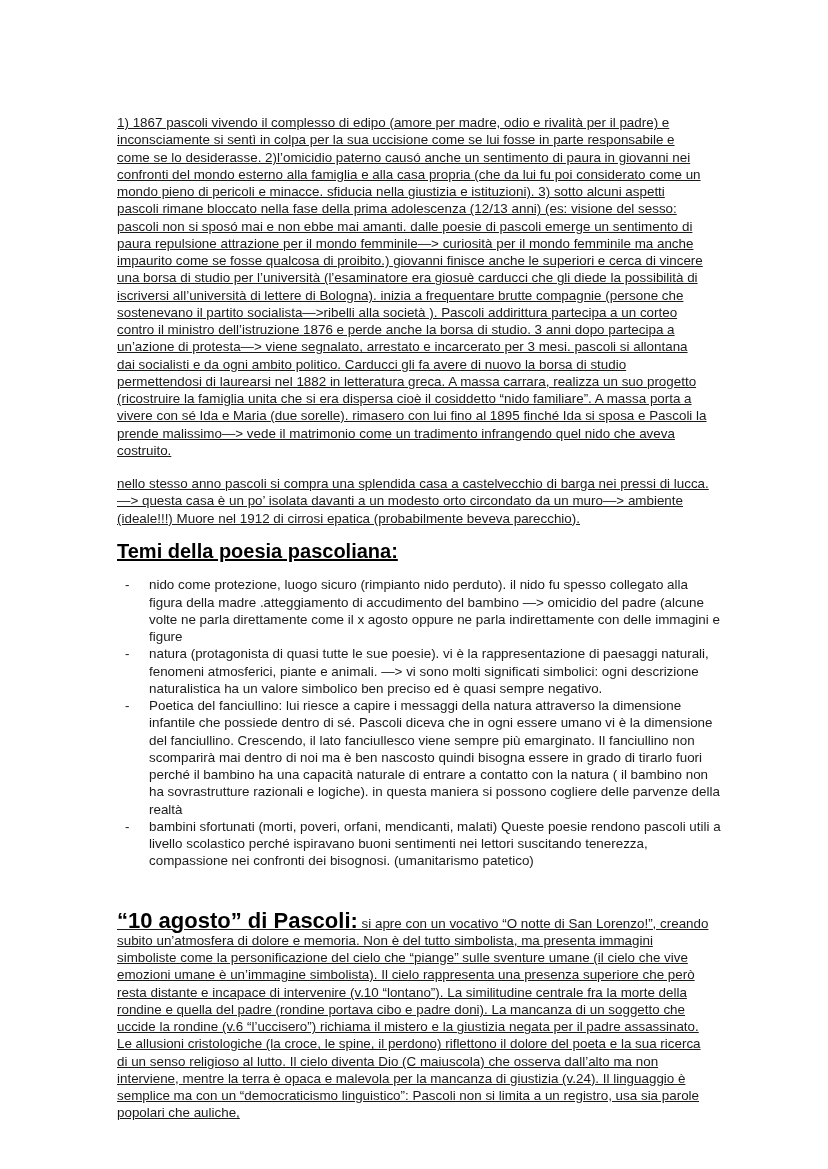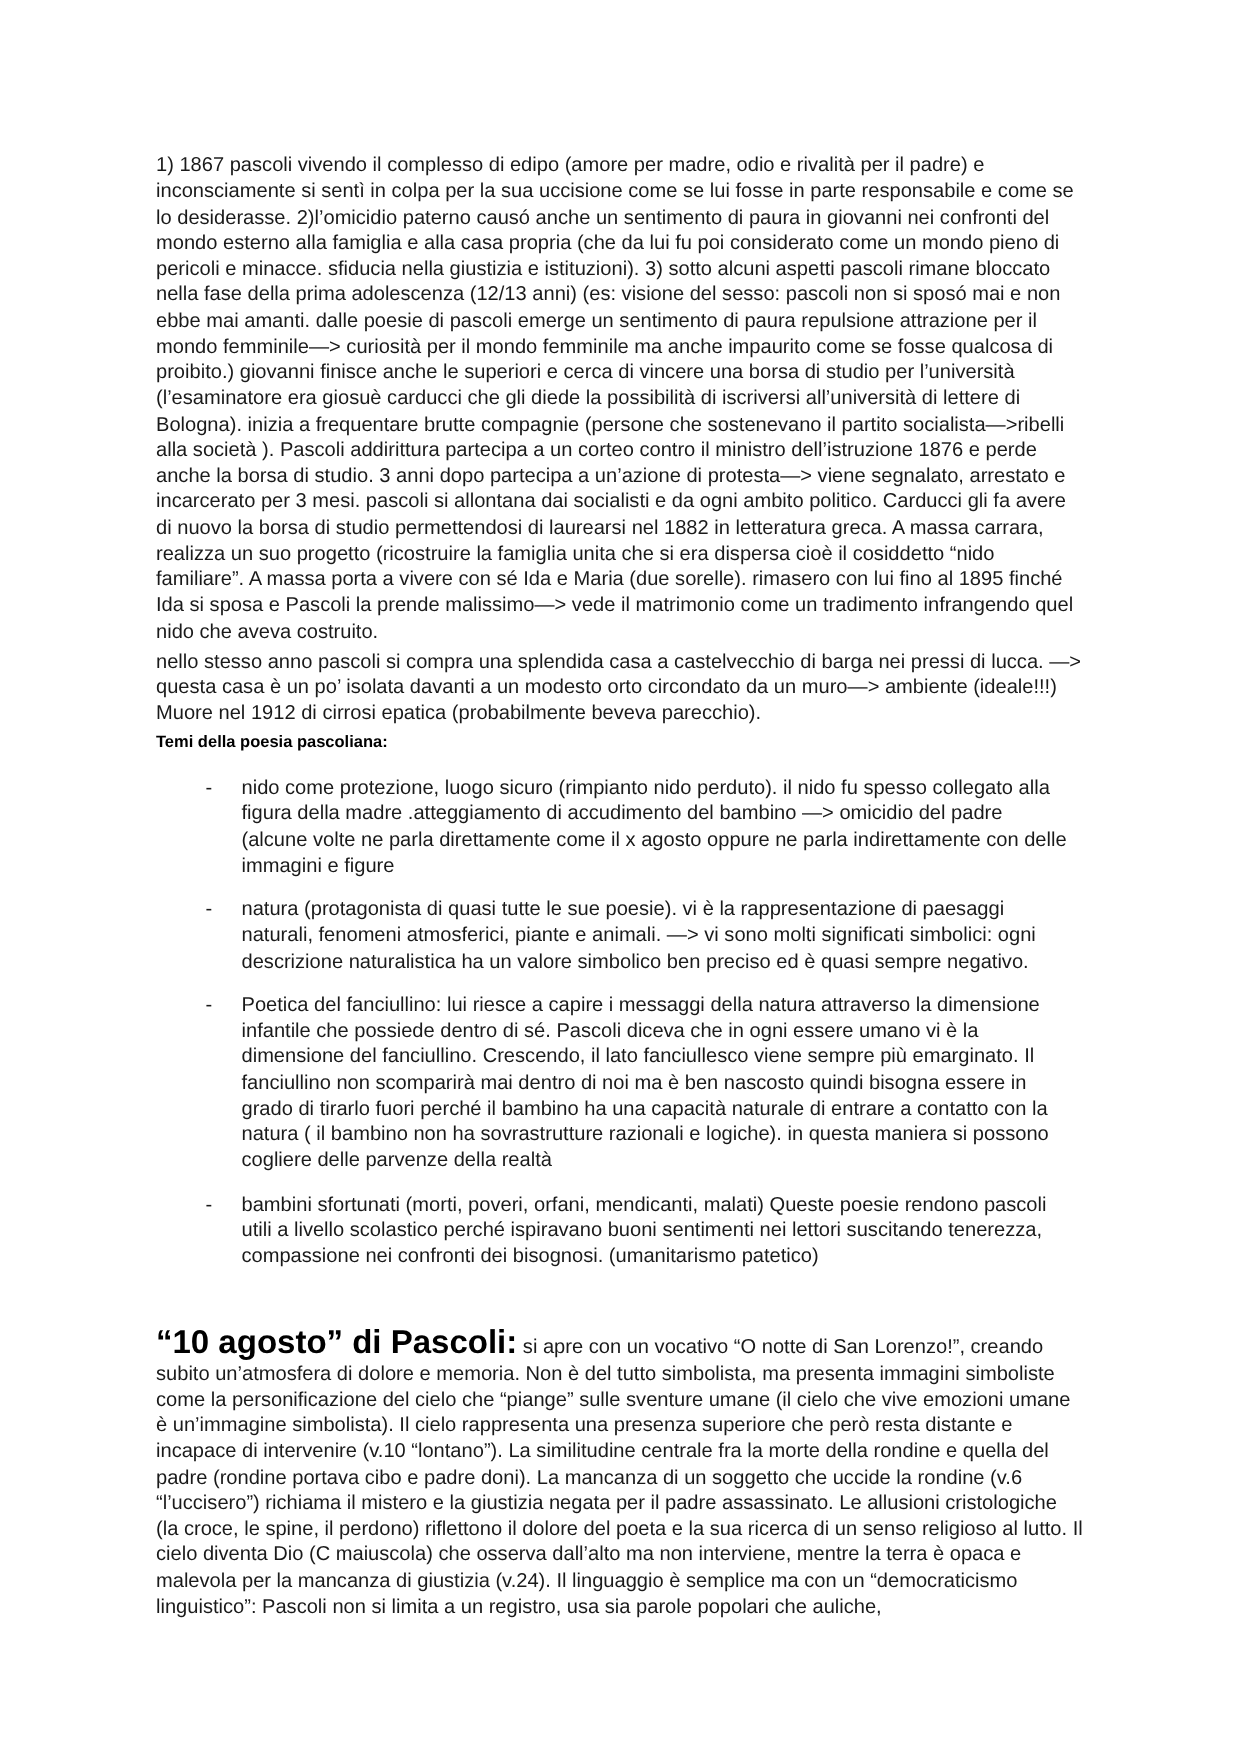--- a/index.html
+++ b/index.html
@@ -2,24 +2,24 @@
 <html><head>
 <meta charset="utf-8">
 <style>
   html, body { margin: 0; padding: 0; background: #ffffff; }
   body { width: 828px; height: 1169px; position: relative; overflow: hidden; }
   .page {
     position: absolute; left: 101px; top: 98px; width: 624px;
     font-family: "Liberation Sans", sans-serif;
     font-size: 13.4px; line-height: 17.25px; color: #1a1a1a;
   }
-  .page p { margin: 3px; }
-  .h2 { font-weight: bold; font-size: 11px; line-height: 17.5px; margin: 0; color: #000; }
+  .page p { margin: 16px; text-decoration: underline; }
+  .h2 { font-weight: bold; font-size: 20px; line-height: 17.5px; margin: 0; color: #000; }
   ul.themes { list-style: none; margin: 0; padding: 0 0 0 48px; }
-  ul.themes li { position: relative; margin: 12px; }
+  ul.themes li { position: relative; margin: 0; }
   ul.themes li::before {
     content: "-"; position: absolute; left: -24px; top: 0;
   }
   .gap { height: 26px; }
   .big-title { font-weight: bold; font-size: 22px; color: #000; }
 </style>
 </head>
 <body>
 
 <div class="page">

